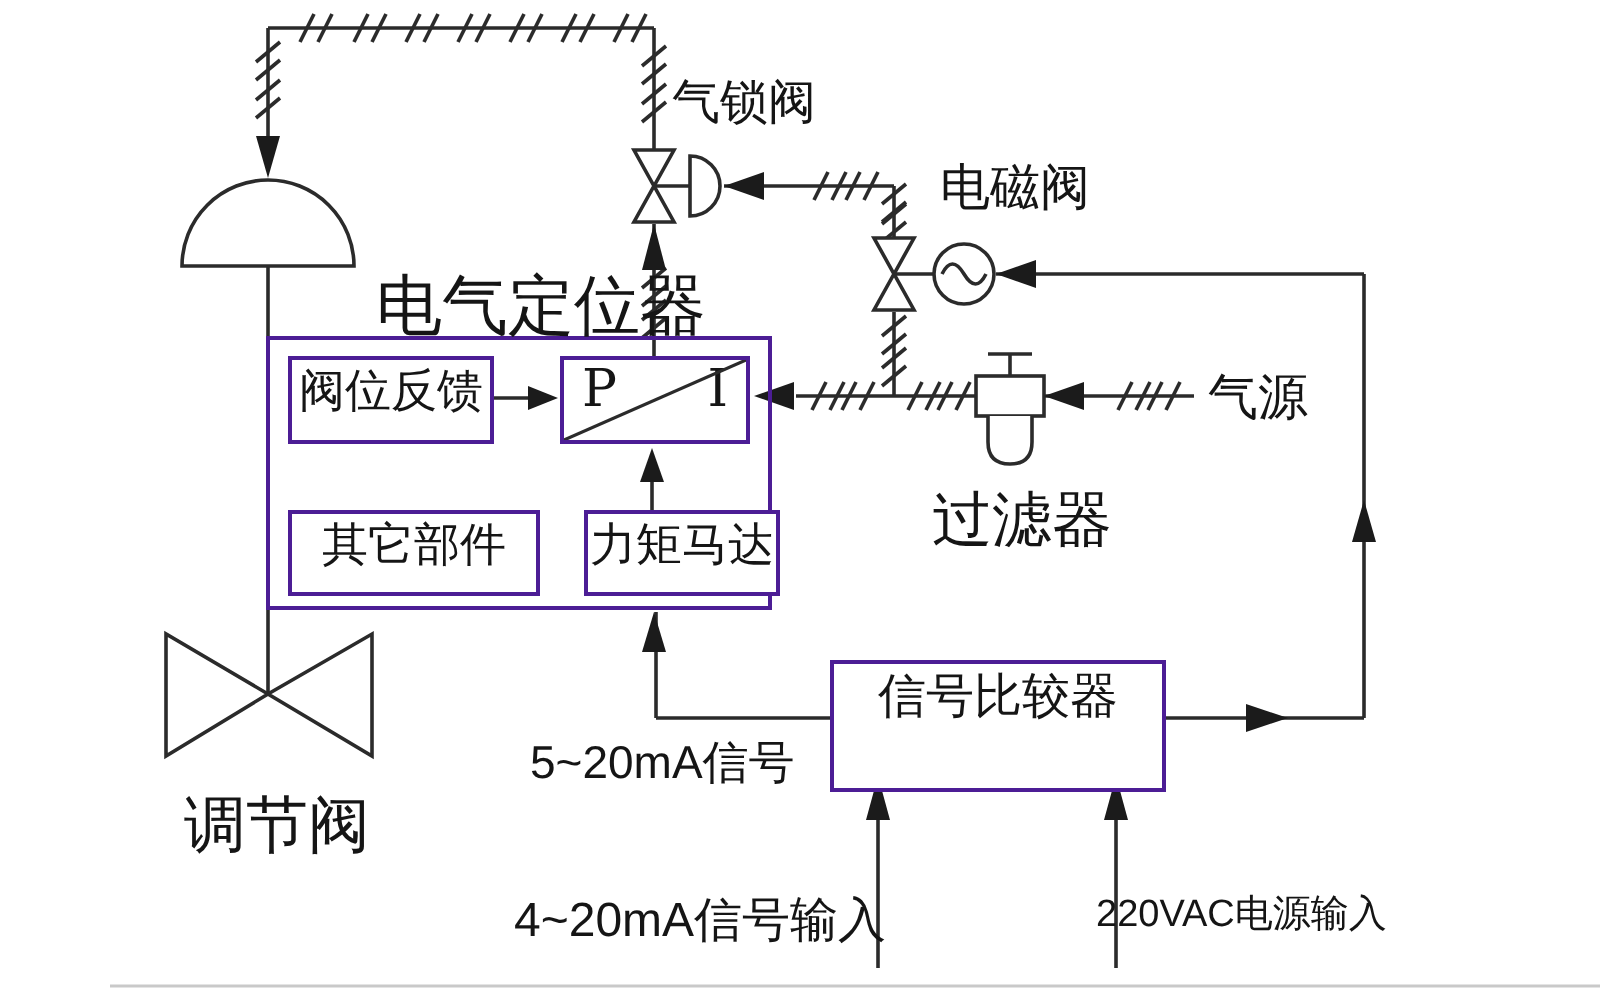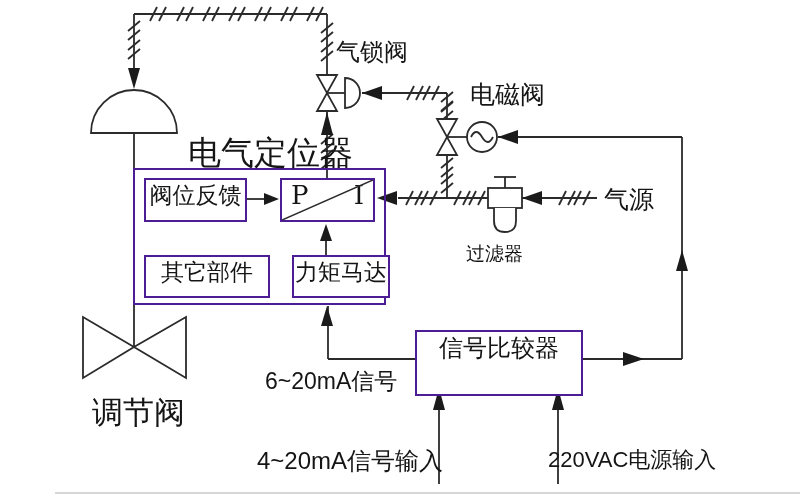--- a/index.html
+++ b/index.html
@@ -167,24 +167,24 @@
   </div>
 
   <div class="lbl" style="left:188px;top:135px;font-size:33px;">电气定位器</div>
 
   <div class="lbl" style="left:336px;top:39px;font-size:24px;">气锁阀</div>
 
   <div class="lbl" style="left:470px;top:81px;font-size:25px;">电磁阀</div>
 
   <div class="lbl" style="left:604px;top:186px;font-size:25px;">气源</div>
 
-  <div class="lbl" style="left:466px;top:244px;font-size:19px;">过滤器</div>
+  <div class="lbl" style="left:466px;top:244px;font-size:30px;">过滤器</div>
 
 
-  <div class="lbl" style="left:265px;top:369px;font-size:23px;">6~20mA信号</div>
+  <div class="lbl" style="left:265px;top:369px;font-size:23px;">5~20mA信号</div>
 
   <div class="lbl" style="left:92px;top:396px;font-size:31px;">调节阀</div>
 
   <div class="lbl" style="left:257px;top:448px;font-size:24px;text-align:center;">4~20mA信号输入</div>
 
-  <div class="lbl" style="left:548px;top:448px;font-size:22px;">220VAC电源输入</div>
+  <div class="lbl" style="left:548px;top:448px;font-size:19px;">220VAC电源输入</div>
 
 </div>
 
 </body></html>

